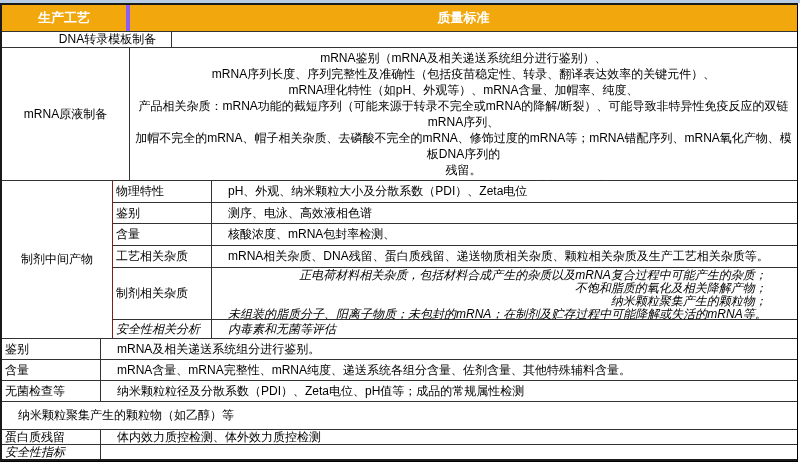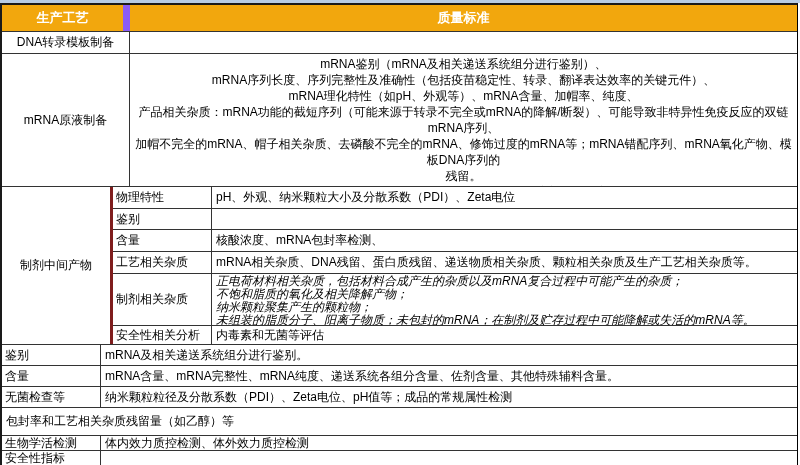--- a/index.html
+++ b/index.html
@@ -17,51 +17,51 @@
   }
   .r{display:flex;border-bottom:1px solid #333;box-sizing:border-box;}
   .r:last-child{border-bottom:2px solid #1a1a1a;}
   .cell{box-sizing:border-box;overflow:hidden;}
   
   .hdr-row{height:27px;background:#f2a70d;}
   .hdr-cell{
     display:flex;align-items:center;justify-content:center;
     font-weight:bold;font-size:13px;color:#ffffff;
   }
-  .hdr-c1{width:128px;border-right:7px solid #8b5cf6;}
+  .hdr-c1{width:128px;border-right:4px solid #8b5cf6;}
   .hdr-c2{flex:1;}
   
   .col-label{
     width:128px;border-right:1px solid #333;
     display:flex;align-items:center;justify-content:center;
     text-align:center;padding:0 2px;
   }
   .col-value{
     flex:1;display:flex;align-items:center;
     padding:1px 4px;white-space:pre-line;line-height:16px;
   }
-  .row-dna{height:22px;}
+  .row-dna{height:16px;padding-left:42px;}
   .row-yuanye{height:133px;}
   .row-yuanye .col-value{align-items:flex-start;padding-top:2px;text-align:center;}
   
   .col-group{
-    width:111px;border-right:3px solid #7f1d1d;
+    width:111px;border-right:1px solid #7f1d1d;
     display:flex;align-items:center;justify-content:center;
     text-align:left;padding:0 2px;
   }
-  .subrows{flex:1;display:flex;flex-direction:column;}
+  .subrows{flex:1;display:flex;flex-direction:column;text-align:right;}
   .sr{display:flex;border-bottom:1px solid #333;box-sizing:border-box;}
-  .sr:last-child{border-bottom:none;}
+  .sr:last-child{border-bottom:none;font-style:italic;}
   .sub-label{
     width:99px;border-right:1px solid #333;box-sizing:border-box;
     display:flex;align-items:center;padding:0 2px 0 3px;line-height:13px;
   }
   .sub-value{
     flex:1;display:flex;align-items:center;box-sizing:border-box;
-    padding:1px 4px;white-space:pre-line;line-height:15px;overflow:hidden;
+    padding:1px 4px;white-space:pre-line;line-height:15px;overflow:hidden;margin-left:12px;
   }
   .sr-multiline .sub-value{align-items:flex-start;line-height:13px;padding-top:1px;font-style:italic;}
   
   .s3-0{height:22px}.s3-1{height:21px}.s3-2{height:22px}
   .s3-3{height:22px}.s3-4{height:52px}.s3-5{height:18px}
   
   .s4-0{height:21px}.s4-1{height:21px}.s4-2{height:21px}
   .s4-3{height:28px}.s4-4{height:15px}.s4-5{height:14px}
 </style>
 </head>
@@ -95,20 +95,21 @@
 
     <div class="r">
       <div class="cell col-group">制剂中间产物</div>
       <div class="subrows">
         <div class="sr s3-0">
           <div class="cell sub-label">物理特性</div>
           <div class="cell sub-value">pH、外观、纳米颗粒大小及分散系数（PDI）、Zeta电位</div>
         </div>
         <div class="sr s3-1">
           <div class="cell sub-label">鉴别</div>
+          <div class="cell sub-value">测序、电泳、高效液相色谱</div>
         </div>
         <div class="sr s3-2">
           <div class="cell sub-label">含量</div>
           <div class="cell sub-value">核酸浓度、mRNA包封率检测、</div>
         </div>
         <div class="sr s3-3">
           <div class="cell sub-label">工艺相关杂质</div>
           <div class="cell sub-value">mRNA相关杂质、DNA残留、蛋白质残留、递送物质相关杂质、颗粒相关杂质及生产工艺相关杂质等。</div>
         </div>
         <div class="sr s3-4 sr-multiline">
@@ -133,24 +134,24 @@
         </div>
         <div class="sr s4-1">
           <div class="cell sub-label">含量</div>
           <div class="cell sub-value">mRNA含量、mRNA完整性、mRNA纯度、递送系统各组分含量、佐剂含量、其他特殊辅料含量。</div>
         </div>
         <div class="sr s4-2">
           <div class="cell sub-label">无菌检查等</div>
           <div class="cell sub-value">纳米颗粒粒径及分散系数（PDI）、Zeta电位、pH值等；成品的常规属性检测</div>
         </div>
         <div class="sr s4-3">
-          <div class="cell sub-value">包封率和工艺相关杂质残留量（如乙醇）等</div>
+          <div class="cell sub-value">纳米颗粒聚集产生的颗粒物（如乙醇）等</div>
         </div>
         <div class="sr s4-4">
-          <div class="cell sub-label">生物学活检测</div>
+          <div class="cell sub-label">蛋白质残留</div>
           <div class="cell sub-value">体内效力质控检测、体外效力质控检测</div>
         </div>
         <div class="sr s4-5">
           <div class="cell sub-label">安全性指标</div>
         </div>
       </div>
     </div>
 
   </div>
 </div>

